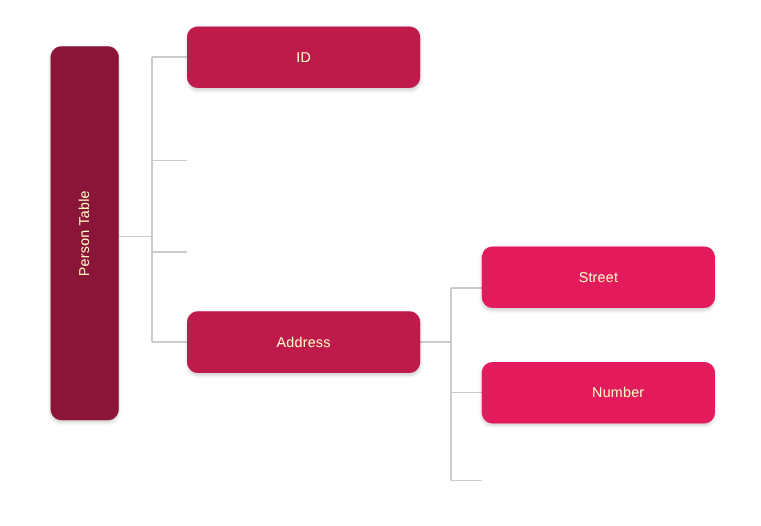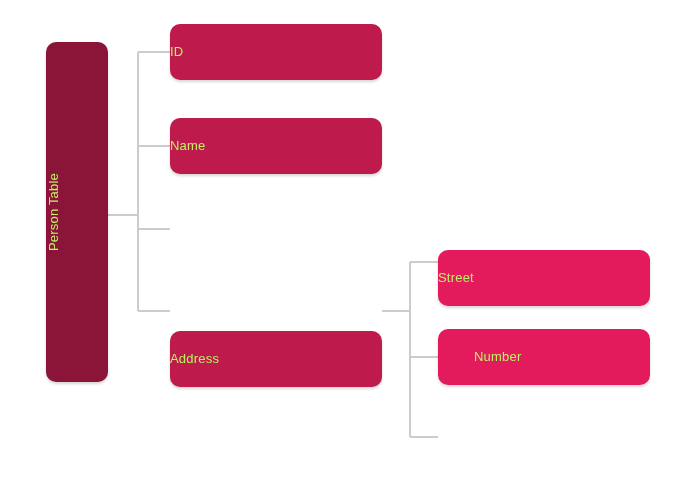--- a/index.html
+++ b/index.html
@@ -26,21 +26,22 @@
     top: 0;
     width: 692px;
     height: 478px;
   }
   .node {
     position: absolute;
     box-sizing: border-box;
     border-radius: 10px;
     display: flex;
     align-items: center;
-    color: #bef264;
+    justify-content: center;
+    color: #fef9c3;
     font-size: 13px;
     font-weight: 400;
     letter-spacing: 0.2px;
     text-align: center;
     box-shadow: 0 2px 3px rgba(0,0,0,0.16);
     user-select: none;
   }
   .node-label {
     display: block;
     line-height: 1.2;
@@ -63,30 +64,30 @@
   
   .node-l2 {
     left: 170px;
     width: 212px;
     height: 56px;
     background: #BE1A4B;
   }
   .node-id      { top: 24px; }
   .node-name    { top: 118px; }
   .node-lastname{ top: 201px; }
-  .node-address { top: 283px; margin-top: 48px; }
+  .node-address { top: 283px; }
 
   
   .node-l3 {
     left: 438px;
     width: 212px;
     height: 56px;
     background: #E31B5D;
   }
-  .node-street   { top: 250px; }
+  .node-street   { top: 224px; }
   .node-number   { top: 329px; padding-left: 36px; }
   .node-postcode { top: 409px; }
 </style>
 </head>
 <body>
 
 <div id="diagram">
 
   <svg id="connectors" viewBox="0 0 692 478" xmlns="http://www.w3.org/2000/svg">
     <g stroke="#cccccc" stroke-width="1.4" fill="none" shape-rendering="crispEdges">
@@ -111,23 +112,20 @@
   </svg>
 
   <div class="node node-root">
     <span class="node-label">Person Table</span>
   </div>
 
   <div class="node node-l2 node-id">
     <span class="node-label">ID</span>
   </div>
 
-  <div class="node node-l2 node-name">
-    <span class="node-label">Name</span>
-  </div>
 
 
   <div class="node node-l2 node-address">
     <span class="node-label">Address</span>
   </div>
 
   <div class="node node-l3 node-street">
     <span class="node-label">Street</span>
   </div>
 

